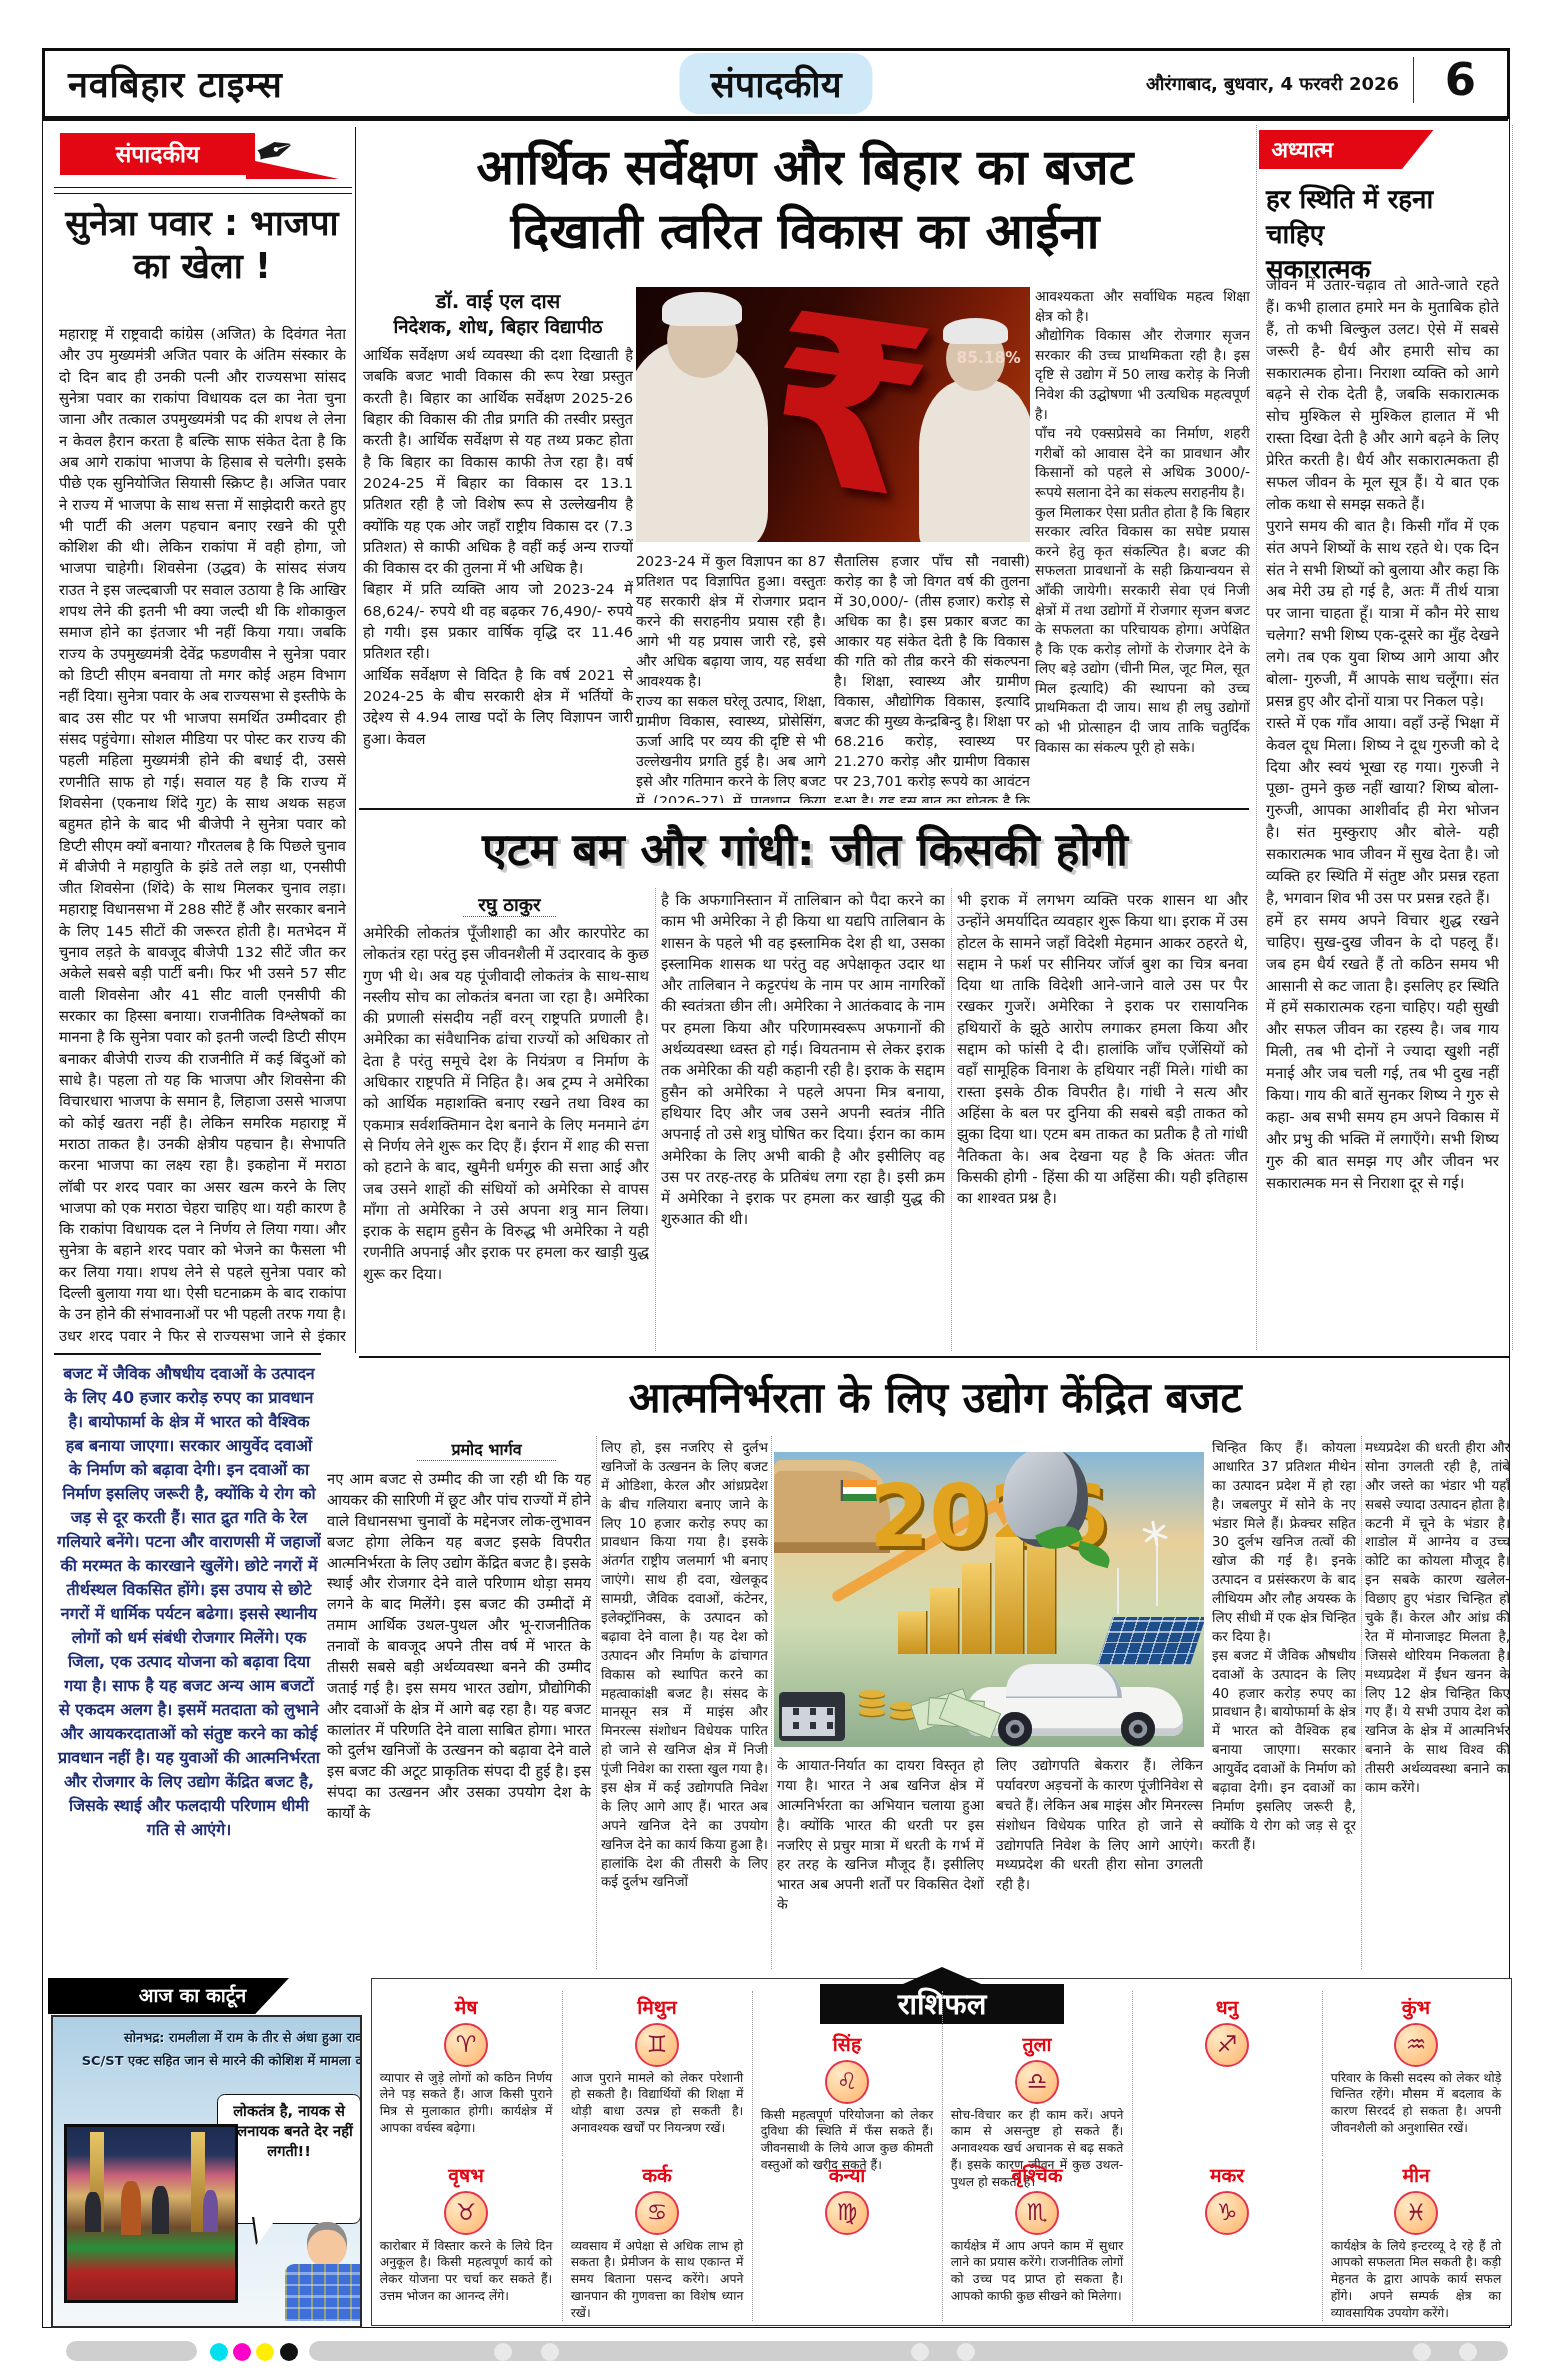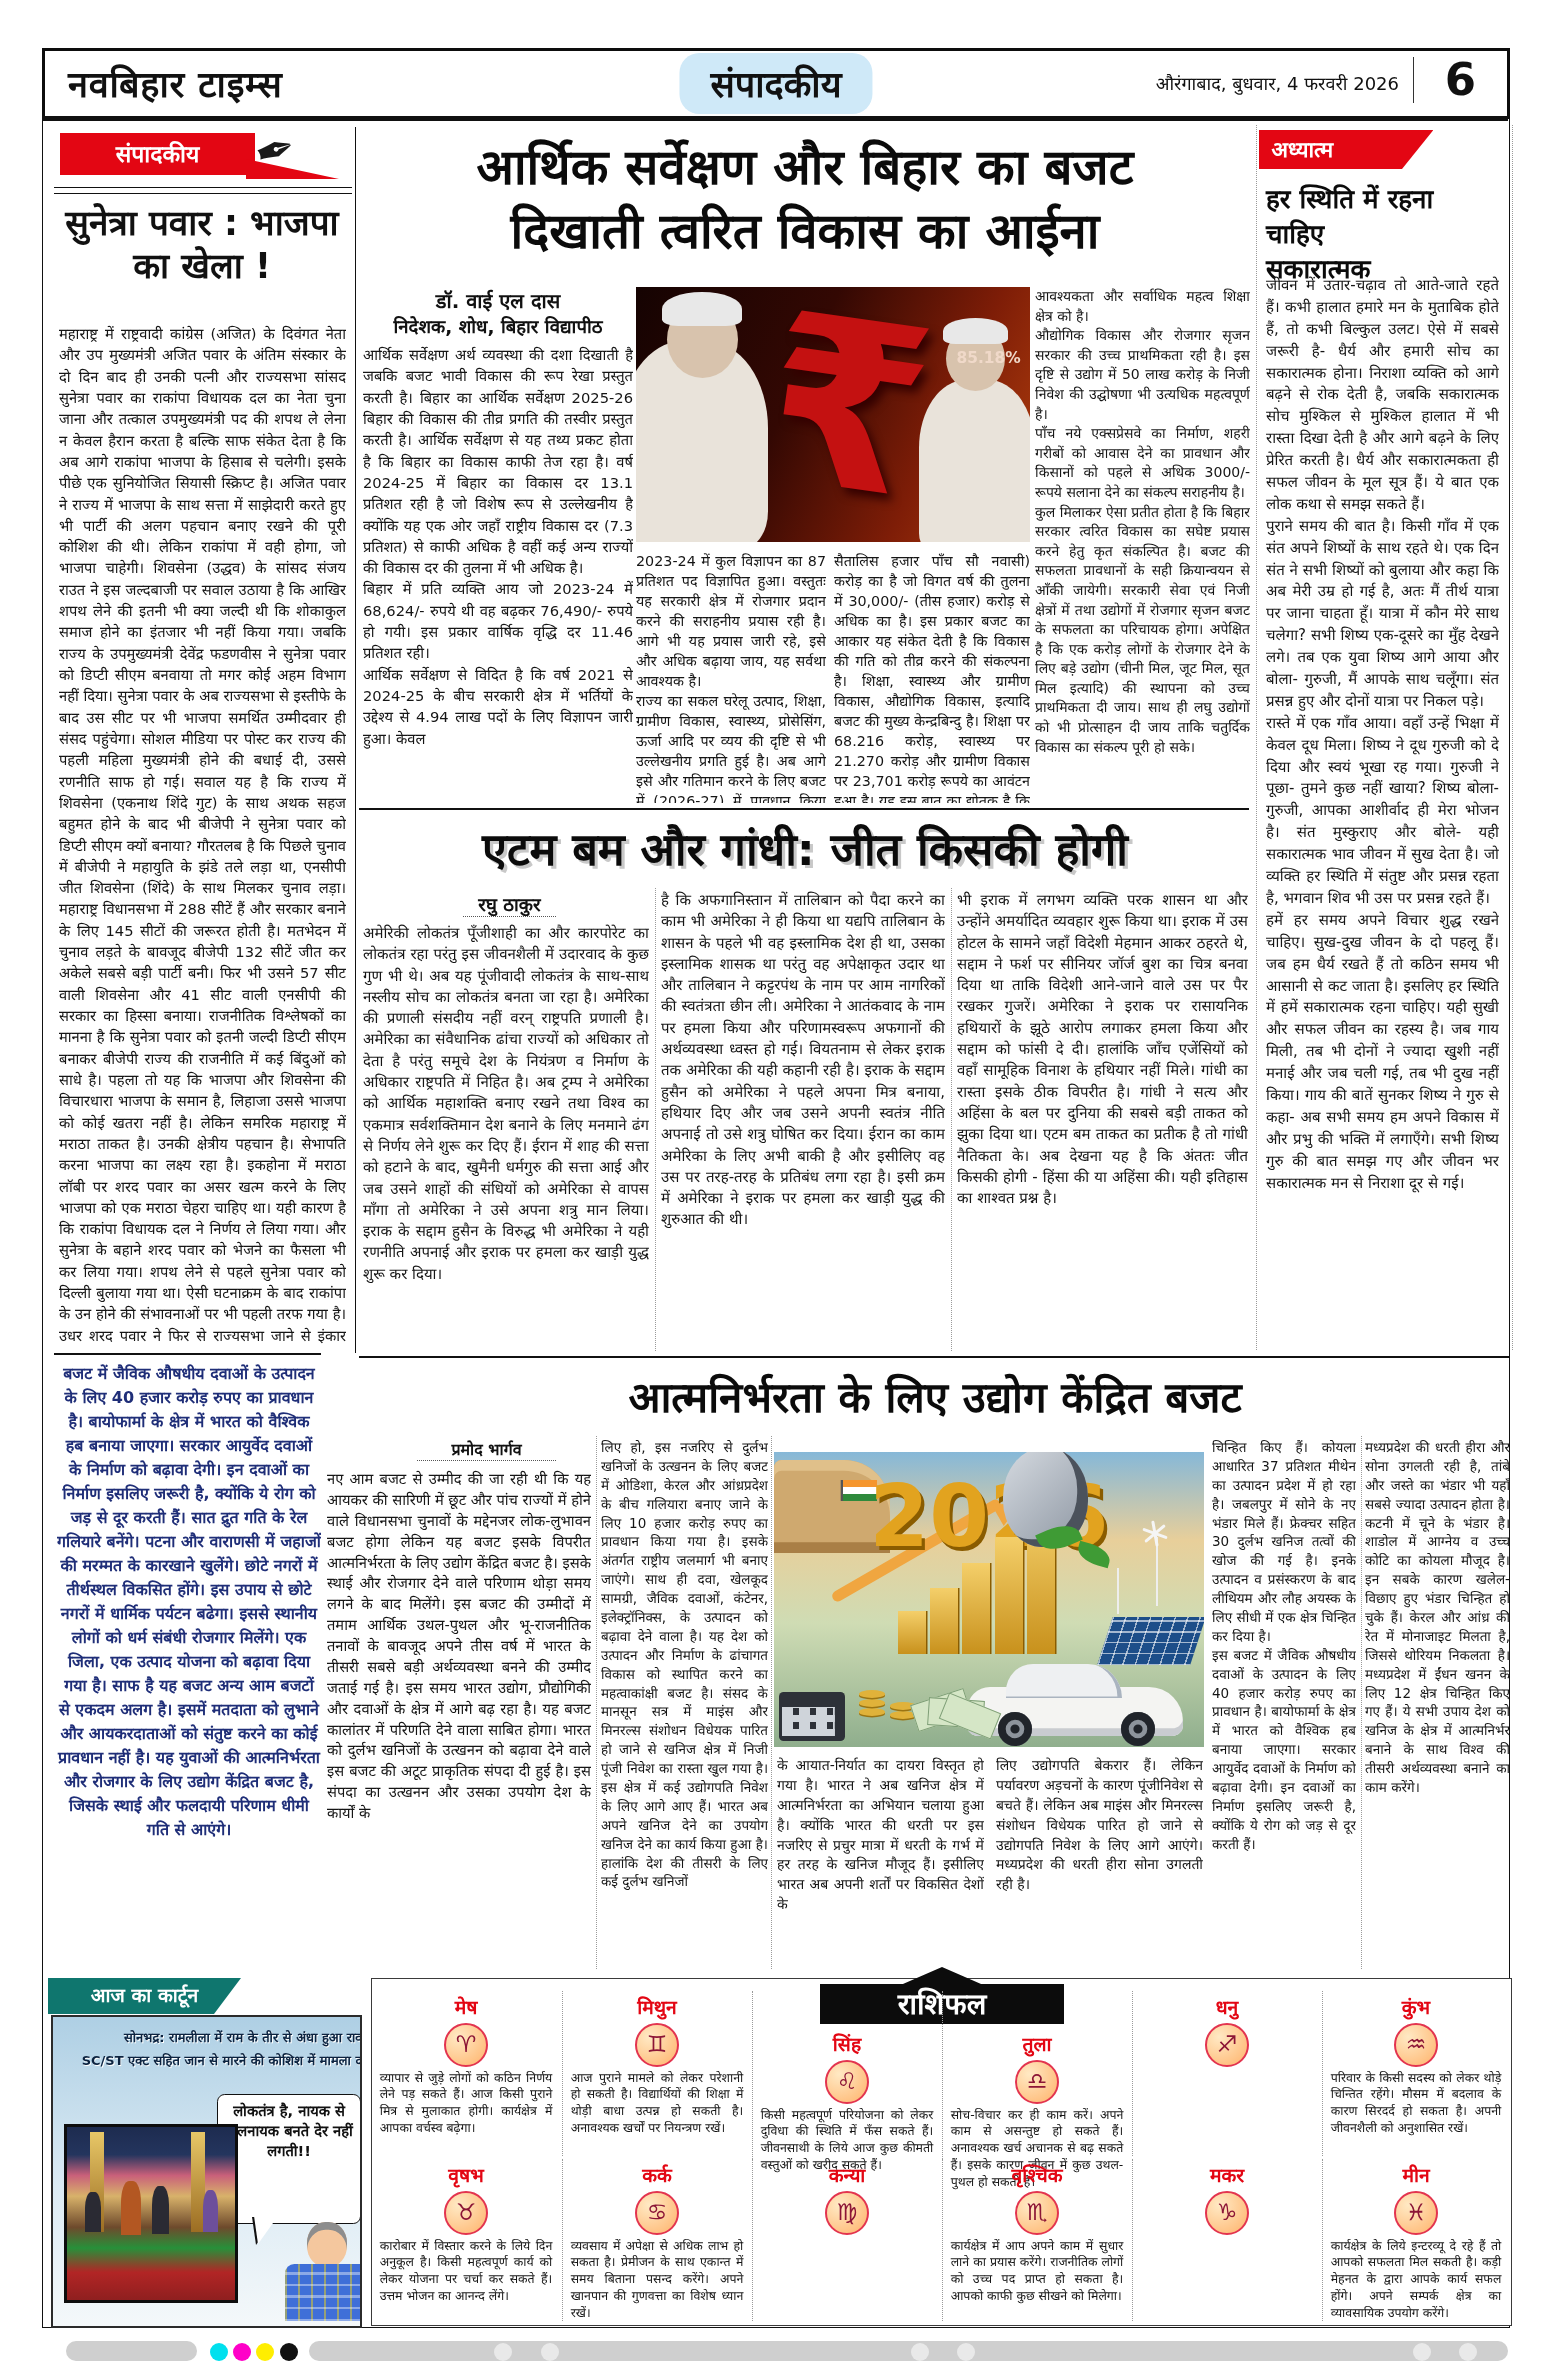--- a/index.html
+++ b/index.html
@@ -5,21 +5,21 @@
   html,body{margin:0;padding:0;background:#ffffff;}
   body{width:1544px;height:2377px;position:relative;font-family:"DejaVu Sans","Liberation Sans",sans-serif;color:#111;}
   .col{position:absolute;overflow:hidden;text-align:justify;white-space:pre-line;line-height:1.45;color:#151515;}
   .hline{position:absolute;background:#111;}
   .vline{position:absolute;border-left:1.5px solid #111;}
   .vdot{position:absolute;border-left:1.5px dotted #9a9a9a;}
   
   .hdrbox{position:absolute;left:42px;top:48px;width:1462px;height:65px;border:3.1px solid #0d0d0d;background:#fff;}
   .papername{position:absolute;left:23px;top:7.7px;font-size:36px;font-weight:800;letter-spacing:0.8px;}
   .badge{position:absolute;left:50%;top:1.5px;transform:translateX(-50%);background:#cfe9f8;border-radius:20px;padding:6.2px 31px;font-size:36px;font-weight:800;}
-  .dateline{position:absolute;right:108px;top:20px;font-size:18px;font-weight:400;}
+  .dateline{position:absolute;right:108px;top:20px;font-size:18px;font-weight:700;}
   .pagenosep{position:absolute;right:93px;top:6.2px;height:46px;border-left:1.5px solid #333;}
   .pageno{position:absolute;right:31px;top:1.5px;font-size:45px;font-weight:600;}
   
   .frame{position:absolute;left:42px;top:116px;width:1466px;height:2210px;border:1.5px solid #111;}
   
   .edlabel{position:absolute;left:60px;top:133px;width:195px;height:42px;background:#e30613;color:#fff;font-size:23px;font-weight:800;text-align:center;line-height:42px;}
   .penicon{position:absolute;left:255px;top:122px;font-size:48px;transform:rotate(-18deg);color:#1a1a1a;}
   .edflag{position:absolute;left:246px;top:159px;width:0;height:0;border-left:93px solid #e30613;border-top:20px solid transparent;}
   .dubrule{position:absolute;left:54px;top:187px;width:298px;height:4.6px;border-top:1.5px solid #111;border-bottom:0.8px solid #111;}
   .edhead{position:absolute;left:49px;top:202px;width:306px;height:117px;font-size:35px;font-weight:800;text-align:center;line-height:1.22;white-space:pre-line;}
@@ -53,21 +53,21 @@
   .wmb{position:absolute;width:26px;height:3.1px;background:#f5f5f5;border-radius:1.5px;}
   .solar{position:absolute;right:6.2px;top:165px;width:93px;height:48px;background:#1d4e89;transform:skewX(-18deg);background-image:repeating-linear-gradient(90deg,rgba(255,255,255,.6) 0 1.5px,transparent 1.5px 12.4px),repeating-linear-gradient(0deg,rgba(255,255,255,.6) 0 1.5px,transparent 1.5px 10.8px);}
   .car{position:absolute;left:193px;bottom:10.8px;width:216px;height:49px;background:#f4f4f2;border-radius:23px 34px 10.8px 10.8px;box-shadow:inset 0 -7.7px 0 #c9ccd0;}
   .cab{position:absolute;left:232px;bottom:49px;width:116px;height:34px;background:#eef0f2;border-radius:31px 39px 0 0;box-shadow:inset -4.6px -1.5px 0 #aab4c0;}
   .wheel{position:absolute;bottom:1.5px;width:34px;height:34px;background:#20242a;border-radius:50%;box-shadow:inset 0 0 0 7.7px #20242a, inset 0 0 0 12.4px #8d949c;}
   .note{position:absolute;width:54px;height:26px;background:#d5e6c6;border:1.5px solid #7f9f77;}
   .coin{position:absolute;width:26px;height:7.7px;background:#e0b23a;border-radius:50%;box-shadow:0 1.5px 0 #9a7413;}
   .calc{position:absolute;left:4.6px;bottom:6.2px;width:66px;height:49px;background:#2d3138;border-radius:4.6px;background-image:repeating-linear-gradient(90deg,#cfd4da 0 10.8px,transparent 10.8px 17px),repeating-linear-gradient(0deg,#cfd4da 0 7.7px,transparent 7.7px 14px);background-size:80% 60%;background-position:3.1px 15.4px;background-repeat:no-repeat;}
   .ai{position:absolute;right:116px;top:-4.6px;width:85px;height:100px;background:linear-gradient(135deg,#d6dbe1,#8d96a2);border-radius:50% 50% 46% 46%;box-shadow:inset -10.8px -7.7px 0 #4b525c;}
   
-  .ctlabel{position:absolute;left:48px;top:1978px;width:193px;height:36px;background:#0f766e;color:#fff;font-size:19.3px;font-weight:800;line-height:36px;text-align:center;clip-path:polygon(0 0,100% 0,86% 100%,0 100%);}
+  .ctlabel{position:absolute;left:48px;top:1978px;width:193px;height:36px;background:#000000;color:#fff;font-size:19.3px;font-weight:800;line-height:36px;text-align:center;clip-path:polygon(0 0,100% 0,86% 100%,0 100%);padding-left:48px;}
   .ctbox{position:absolute;left:51px;top:2015px;width:307px;height:309px;border:2.3px solid #2b2b2b;background:linear-gradient(180deg,#aecfe4 0%,#dcebf4 55%,#f4f8fa 100%);overflow:hidden;}
   .ctcap{position:absolute;left:21px;width:298px;text-align:right;font-size:13px;font-weight:800;color:#0c2340;text-shadow:0.8px 0.8px 0 #fff;}
   .bubble{position:absolute;left:164px;top:77px;width:133px;height:116px;background:#fff;border:1.5px solid #111;border-radius:7.7px;font-size:14.7px;font-weight:700;text-align:center;padding:6.2px 4.6px;line-height:1.35;}
   .btail{position:absolute;left:201px;top:199px;width:0;height:0;border-top:28px solid #fff;border-left:4.6px solid transparent;border-right:20px solid transparent;filter:drop-shadow(-1.5px 1.5px 0 #111);}
   .stage{position:absolute;left:10.8px;top:107px;width:168px;height:173px;border:3.9px solid #0d0d0d;background:linear-gradient(180deg,#1d2b4f 0%,#24355e 16%,#c9607a 28%,#d8b26a 40%,#6e4a2c 58%,#27903a 70%,#b22525 84%,#8f1f1f 100%);}
   .strip{position:absolute;top:4.6px;width:14px;height:100px;background:linear-gradient(180deg,#e7c767,#9c6d23);}
   .sil{position:absolute;background:#2a2a33;border-radius:40% 40% 0 0;}
   .cman{position:absolute;left:232px;top:205px;width:93px;height:99px;}
   .chead{position:absolute;left:21.6px;top:0;width:40px;height:45px;background:#f4c79e;border-radius:46%;box-shadow:inset 0 7.7px 0 #8d8d8d;}
   .cbody{position:absolute;left:0;top:42px;width:86px;height:57px;background-color:#3f6fd8;border-radius:9.3px 9.3px 0 0;background-image:repeating-linear-gradient(0deg,rgba(255,255,255,.4) 0 2.3px,transparent 2.3px 11.6px),repeating-linear-gradient(90deg,rgba(255,220,0,.45) 0 2.3px,transparent 2.3px 13px);}

